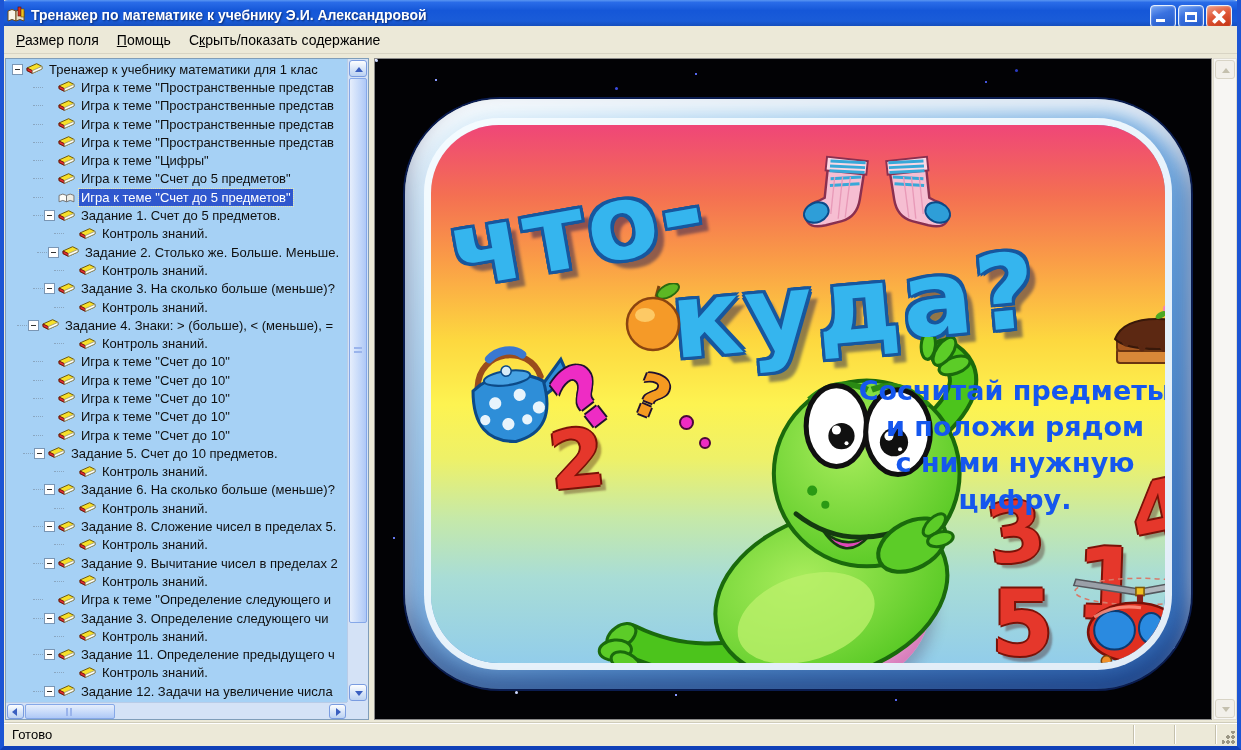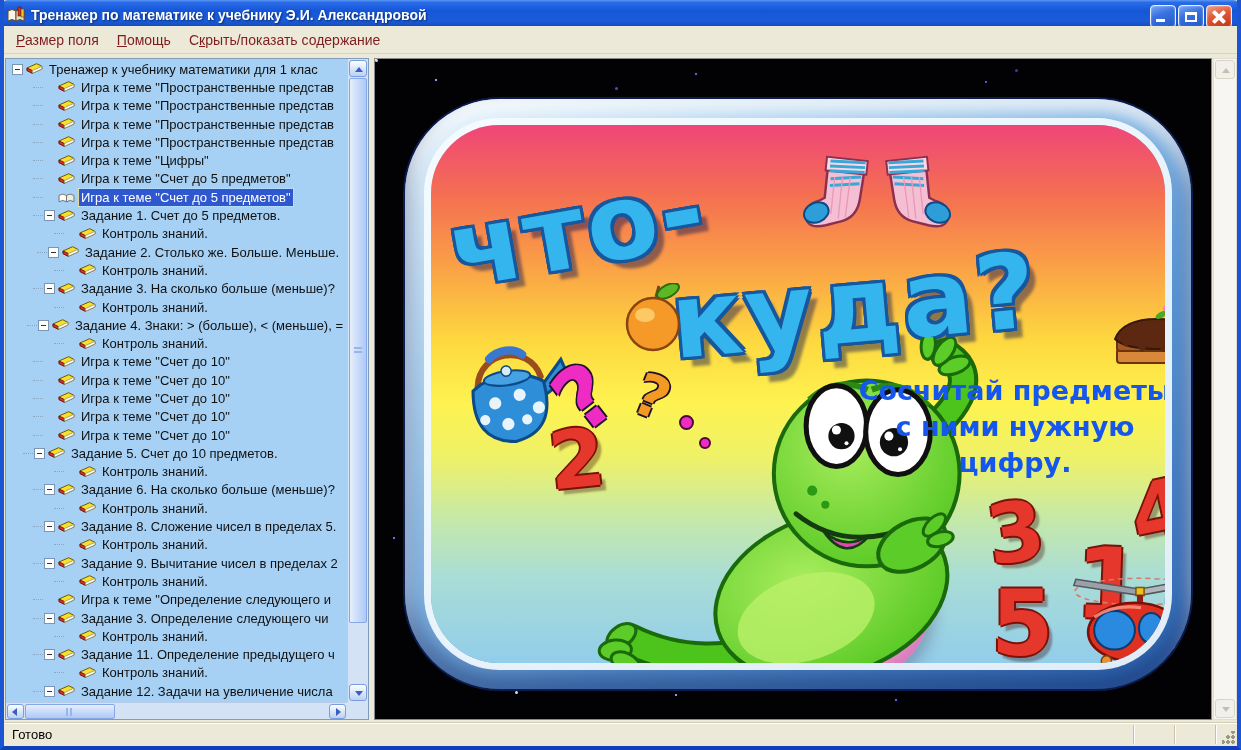--- a/index.html
+++ b/index.html
@@ -20,21 +20,21 @@
     background:linear-gradient(160deg,#7aa8f4 0%,#3a72e0 40%,#2258c8 100%); box-shadow:inset 0 0 2px rgba(255,255,255,.6); }
   .cap-btn.close { background:linear-gradient(160deg,#f0a088 0%,#e05838 45%,#c03010 100%); }
   .glyph-min { position:absolute; left:5px; bottom:5px; width:9px; height:3px; background:#fff; }
   .glyph-max { position:absolute; left:6px; top:6px; width:12px; height:10px; border:2px solid #fff; border-top-width:3px; }
   .glyph-close-a,.glyph-close-b { position:absolute; left:4px; top:9px; width:16px; height:4px; background:#fff; border-radius:1px; }
   .glyph-close-a { transform:rotate(45deg); } .glyph-close-b { transform:rotate(-45deg); }
 
   
   .menubar { position:absolute; left:0; top:26px; width:1233px; height:28px; background:#ece9d8;
     display:flex; align-items:center; padding-left:3px; border-bottom:1px solid #d8d4c4; }
-  .menu-item { font-size:14px; color:#7f1d1d; padding:4px 9px; cursor:default; }
+  .menu-item { font-size:14px; color:#000000; padding:4px 9px; cursor:default; }
   .menu-item u { text-decoration:underline; }
 
   
   .content { position:absolute; left:0; top:54px; width:1233px; height:666px; background:#ece9d8; }
 
   
   .tree-panel { position:absolute; left:1px; top:4px; width:364px; height:662px; border:1px solid #7f9db9; background:#a6d1f5; }
   .tree-rows { position:absolute; left:1px; top:1px; right:22px; bottom:18px; overflow:hidden; background:#a6d1f5; }
   .tree-row { height:18.3px; display:flex; align-items:center; white-space:nowrap; font-size:13px; color:#101010; }
   .tree-row .connector { width:10px; height:1px; border-top:1px dotted #8aa6c0; margin-right:1px; flex:0 0 auto; }
@@ -346,21 +346,21 @@
 
     <span class="expand-spacer"></span>
     <svg class="book-ico ico-closed" viewBox="0 0 16 13">
       <path d="M1,8 L6,10.5 L15,6.5 L15,4 L10,1.5 L1,5.5 Z" fill="#f6e02a" stroke="#6a5200" stroke-width="0.9"></path>
       <path d="M1,5.5 L6,8 L6,10.5 L1,8 Z" fill="#e83030" stroke="#6a1010" stroke-width="0.9"></path>
       <path d="M6,8 L15,4 L15,6.5 L6,10.5 Z" fill="#fffef4" stroke="#8a8a70" stroke-width="0.7"></path>
     </svg>
 
     <span class="tree-label">Контроль знаний.</span>
   </div>
-          <div class="tree-row" style="padding-left: 20px;">
+          <div class="tree-row" style="padding-left: 10px;">
     <span class="connector"></span>
     <span class="expand-box"></span>
 
     <svg class="book-ico ico-closed" viewBox="0 0 16 13">
       <path d="M1,8 L6,10.5 L15,6.5 L15,4 L10,1.5 L1,5.5 Z" fill="#f6e02a" stroke="#6a5200" stroke-width="0.9"></path>
       <path d="M1,5.5 L6,8 L6,10.5 L1,8 Z" fill="#e83030" stroke="#6a1010" stroke-width="0.9"></path>
       <path d="M6,8 L15,4 L15,6.5 L6,10.5 Z" fill="#fffef4" stroke="#8a8a70" stroke-width="0.7"></path>
     </svg>
 
     <span class="tree-label">Задание 4. Знаки: &gt; (больше), &lt; (меньше), =</span>
@@ -751,20 +751,21 @@
             <div id="slideNumbers">
                 <span class="slide-num pos-n2">2</span>
                 <span class="slide-num pos-n3">3</span>
                 <span class="slide-num pos-n4">4</span>
                 <span class="slide-num pos-n1">1</span>
                 <span class="slide-num pos-n5">5</span>
               </div>
 
             <div class="instruction" id="instruction">
                 <div>Сосчитай предметы</div>
+                <div>и положи рядом</div>
                 <div>с ними нужную</div>
                 <div>цифру.</div>
               </div>
 
             <svg class="deco deco-heli" width="158" height="112" viewBox="0 0 150 110">
               <ellipse cx="75" cy="30" rx="64" ry="13" fill="none" stroke="#d87a6a" stroke-width="1.5" stroke-dasharray="5 4"></ellipse>
               <polygon points="12,18 78,28 76,34 10,24" fill="#9aa0a8" stroke="#55585e" stroke-width="1.5"></polygon>
               <polygon points="138,16 72,28 74,34 140,22" fill="#b0b6bc" stroke="#55585e" stroke-width="1.5"></polygon>
               <rect x="71" y="26" width="8" height="8" fill="#f0c020" stroke="#7a5808" stroke-width="1.5"></rect>
               <rect x="72" y="33" width="6" height="12" fill="#8a2018"></rect>

